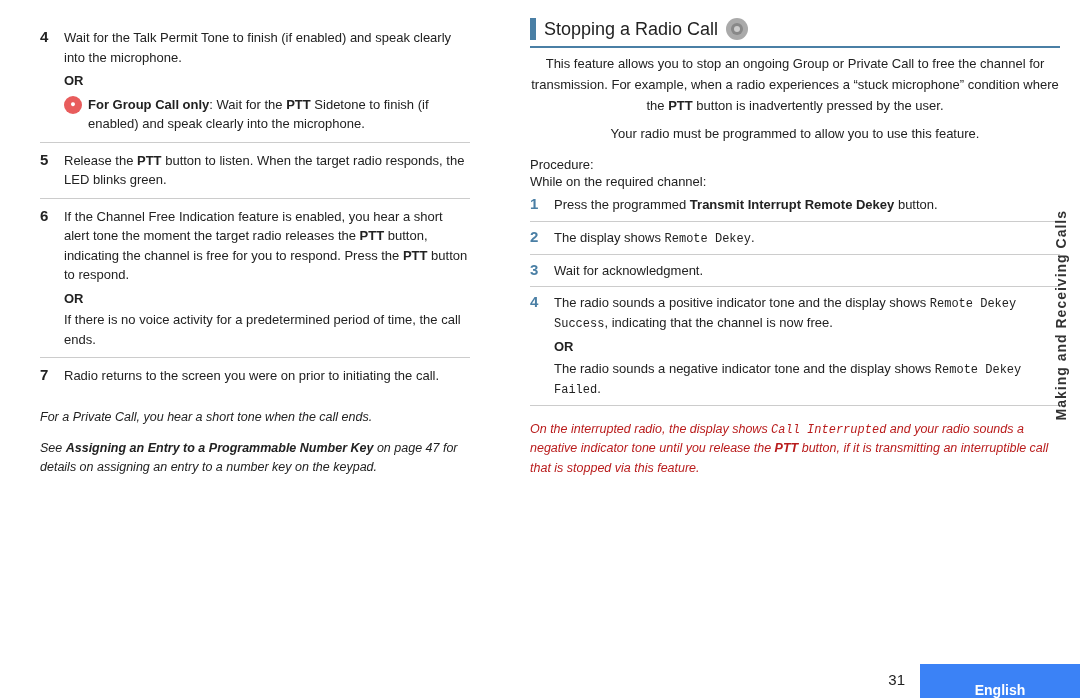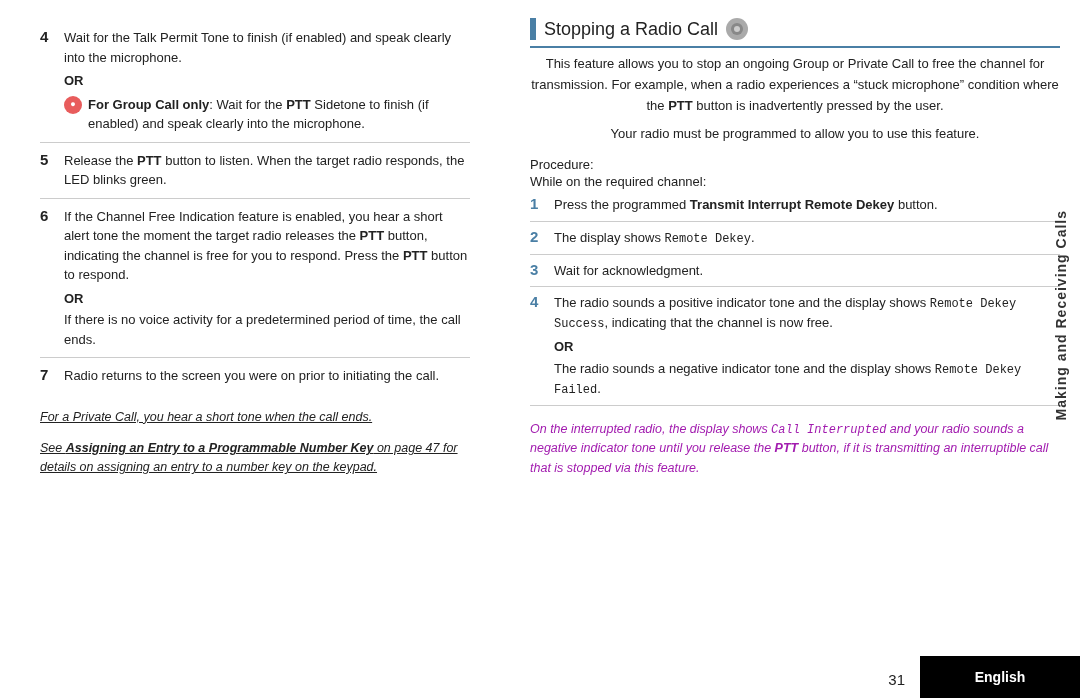--- a/index.html
+++ b/index.html
@@ -60,24 +60,24 @@
       letter-spacing: 1px;
       white-space: nowrap;
     }
 
     
     .lang-bar {
       position: absolute;
       bottom: 0;
       right: 0;
       width: 160px;
-      height: 42px;
-      background: #000000;
-      display: flex;
-      align-items: center;
+      height: 34px;
+      background: #3b82f6;
+      display: flex;
+      align-items: flex-end;
       justify-content: center;
     }
     .lang-bar-text {
       color: #ffffff;
       font-size: 14px;
       font-weight: bold;
     }
 
     
     .page-number {
@@ -229,33 +229,32 @@
     .right-step-content .or-label {
       font-weight: bold;
       display: block;
       margin: 4px 0 2px 0;
     }
 
     .italic-note {
       font-style: italic;
       font-size: 12.5px;
       line-height: 1.55;
-      color: #a21caf;
+      color: #b91c1c;
       margin-top: 8px;
     }
 
     
     .left-italic-note {
       font-style: italic;
       font-size: 12.5px;
       line-height: 1.55;
       color: #222;
       margin-top: 6px;
       margin-bottom: 6px;
-      text-decoration: underline;
     }
   </style>
 </head>
 <body>
 
 <div class="page-container">
 
   <div class="left-col">
     <ul class="step-list">
 

